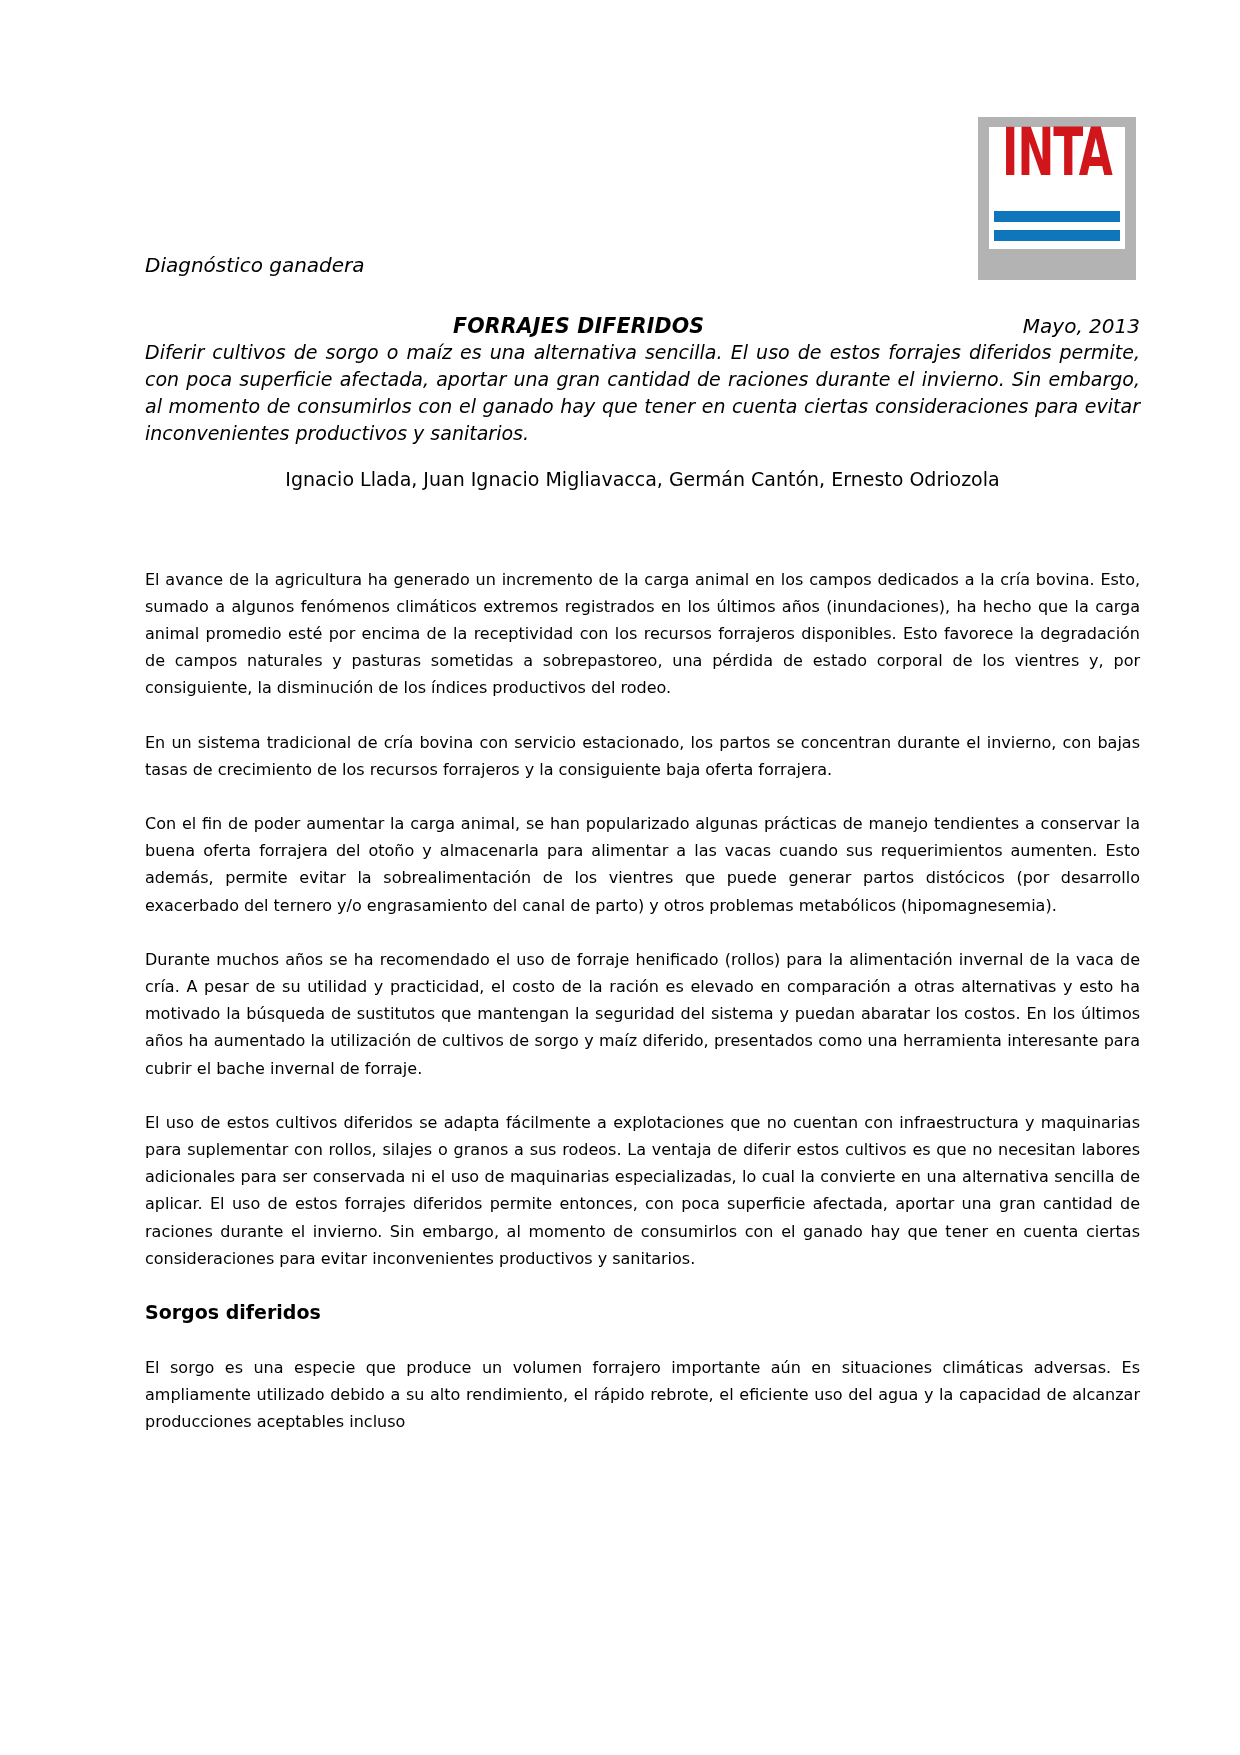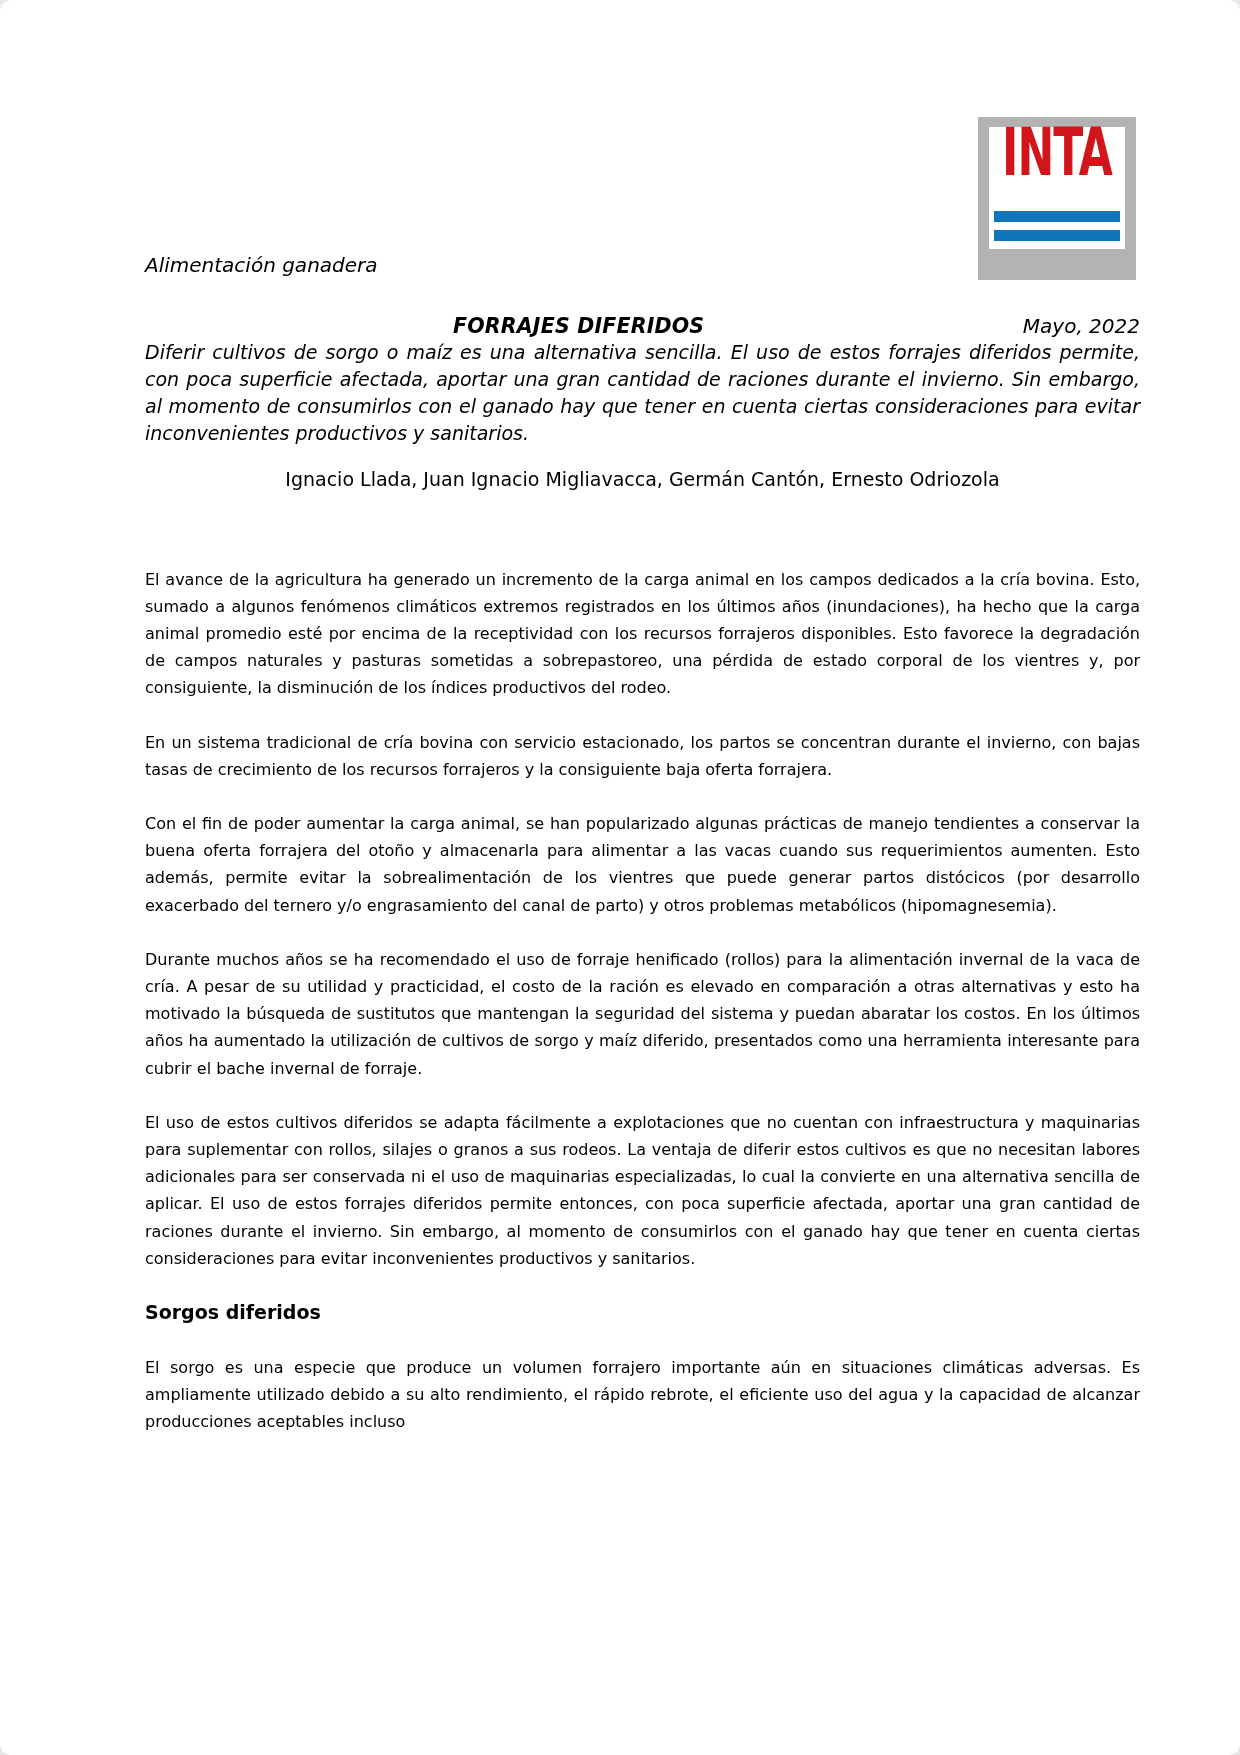--- a/index.html
+++ b/index.html
@@ -4,21 +4,20 @@
 <style>
   html,body { margin:0; padding:0; background:#e8e8e8; }
   .page {
     position:relative;
     width:1240px; height:1755px;
     margin:0 auto;
     background:#ffffff;
     font-family:"DejaVu Sans","Liberation Sans",sans-serif;
     color:#000000;
     overflow:hidden;
-    border-radius:12px;
   }
   .content {
     position:absolute;
     left:145px; top:0;
     width:995px;
   }
 
   
   .logo {
     position:absolute;
@@ -125,25 +124,25 @@
   <div class="logo">
     <div class="logo-inner">
       <span class="logo-text">INTA</span>
       <div class="logo-bar bar1"></div>
       <div class="logo-bar bar2"></div>
     </div>
   </div>
 
   <div class="content">
 
-    <div class="category-label">Alimentación ganadera</div>
+    <div class="category-label">Diagnóstico ganadera</div>
 
     <div class="title-row">
       <span class="doc-title">FORRAJES DIFERIDOS</span>
-      <span class="doc-date">Mayo, 2022</span>
+      <span class="doc-date">Mayo, 2013</span>
     </div>
 
     <p class="abstract">Diferir cultivos de sorgo o maíz es una alternativa sencilla. El uso de estos forrajes diferidos permite, con poca superficie afectada, aportar una gran cantidad de raciones durante el invierno. Sin embargo, al momento de consumirlos con el ganado hay que tener en cuenta ciertas consideraciones para evitar inconvenientes productivos y sanitarios.</p>
 
     <div class="authors-block">
       <div>Ignacio Llada, Juan Ignacio Migliavacca, Germán Cantón, Ernesto Odriozola</div>
     </div>
 
     <div class="body-block">
       <p class="body-par">El avance de la agricultura ha generado un incremento de la carga animal en los campos dedicados a la cría bovina. Esto, sumado a algunos fenómenos climáticos extremos registrados en los últimos años (inundaciones), ha hecho que la carga animal promedio esté por encima de la receptividad con los recursos forrajeros disponibles. Esto favorece la degradación de campos naturales y pasturas sometidas a sobrepastoreo, una pérdida de estado corporal de los vientres y, por consiguiente, la disminución de los índices productivos del rodeo.</p>

